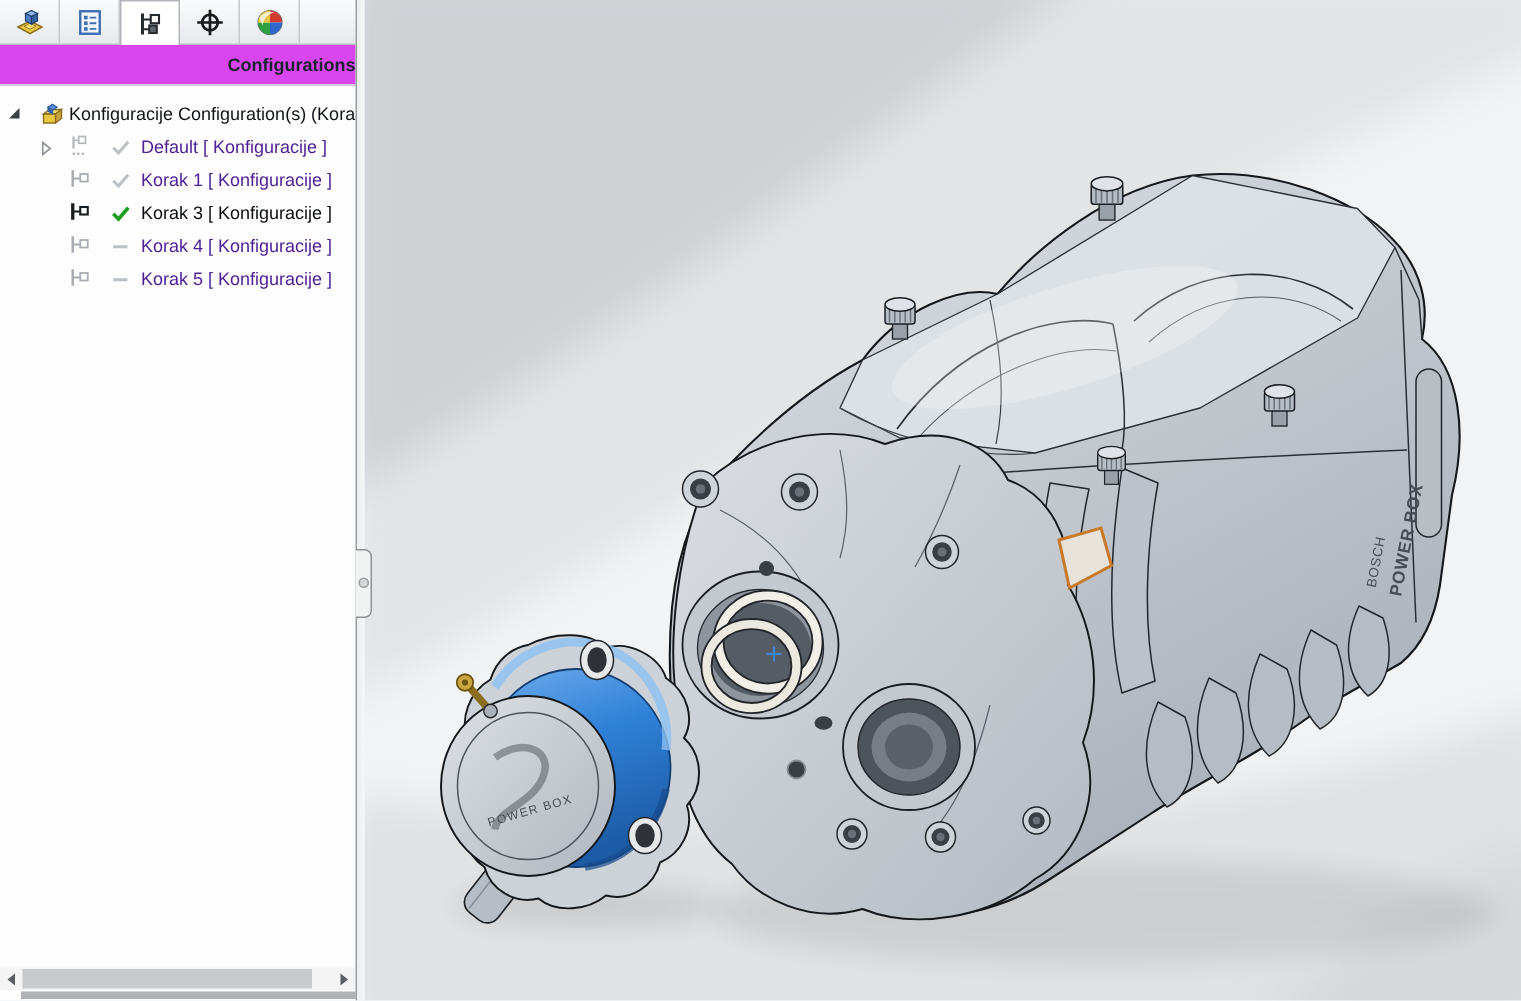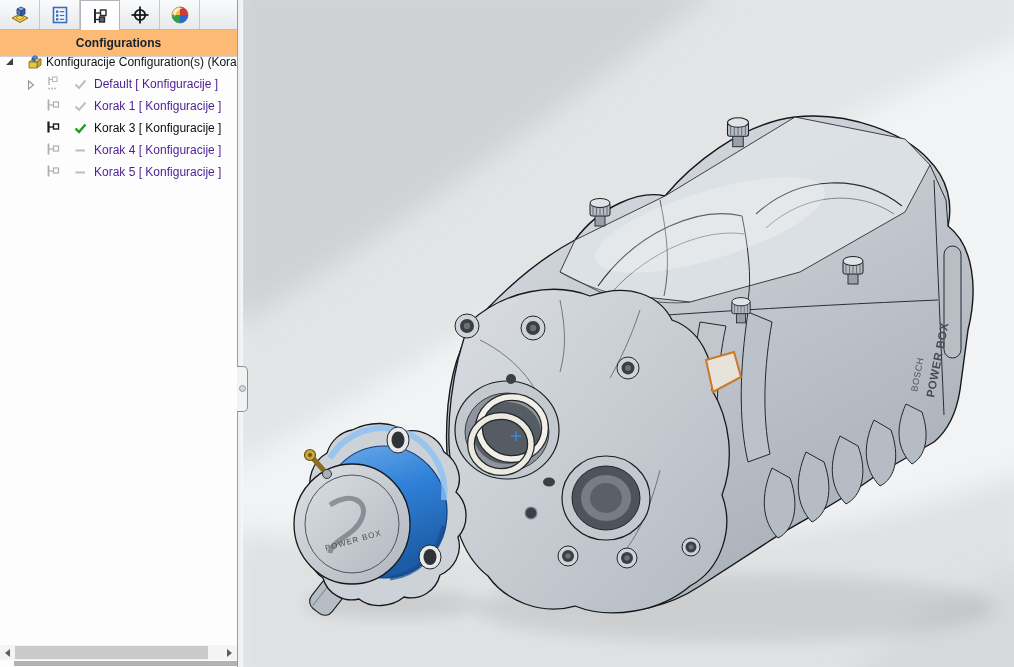--- a/index.html
+++ b/index.html
@@ -14,25 +14,25 @@
   .tab-strip { position:absolute; left:0; top:0; width:237px; height:30px;
     background:linear-gradient(#fafbfc,#e6e9ec);
     border-bottom:1px solid #b8bcc0; display:flex; }
   .tab { width:40px; height:29px; display:flex; align-items:center; justify-content:center;
     border-right:1px solid #c6c9cc; cursor:default; }
   .tab.active { background:#ffffff; border:1px solid #b2b6ba; border-bottom:none;
     height:30px; margin-bottom:-1px; }
   .tab-filler { flex:1; border-right:none; }
 
   .panel-header { position:absolute; left:0; top:30px; width:237px; height:27px;
-    background:#fdba74; border-bottom:1px solid #cfd2d5;
-    display:flex; align-items:center; justify-content:center; }
+    background:#d946ef; border-bottom:1px solid #cfd2d5;
+    display:flex; align-items:center; justify-content:flex-end; }
   .panel-header span { font-size:12px; font-weight:bold; color:#17222e; }
 
-  .tree { position:absolute; left:0; top:52px; width:265px; }
+  .tree { position:absolute; left:0; top:66px; width:265px; }
   .tree-row { position:relative; height:22px; width:237px; white-space:nowrap; overflow:hidden; }
   .tree-row .lbl { position:absolute; top:3px; font-size:12px; color:#4c1d95; }
   .tree-row.root .lbl { left:46px; color:#111417; }
   .tree-row.child .lbl { left:94px; }
   .tree-row.active .lbl { color:#0b0d10; }
   .expander { position:absolute; top:6px; width:10px; height:10px; }
   .exp-root { left:6px; }
   .exp-child { left:26px; }
   .tri-expanded { width:0; height:0; border-right:7px solid #3c4043; border-top:7px solid transparent; }
   .node-icon { position:absolute; left:26px; top:2px; }

